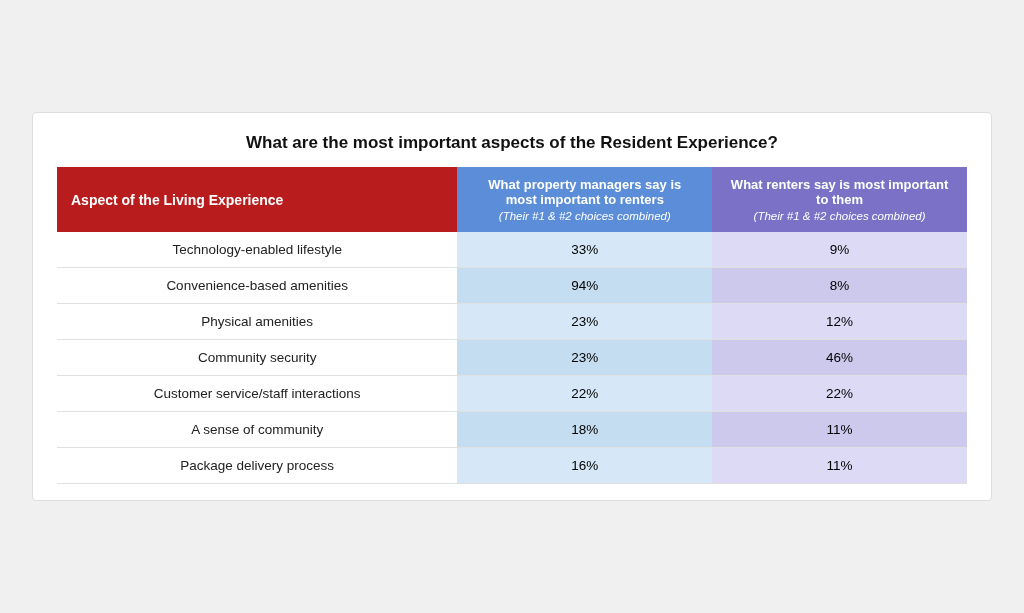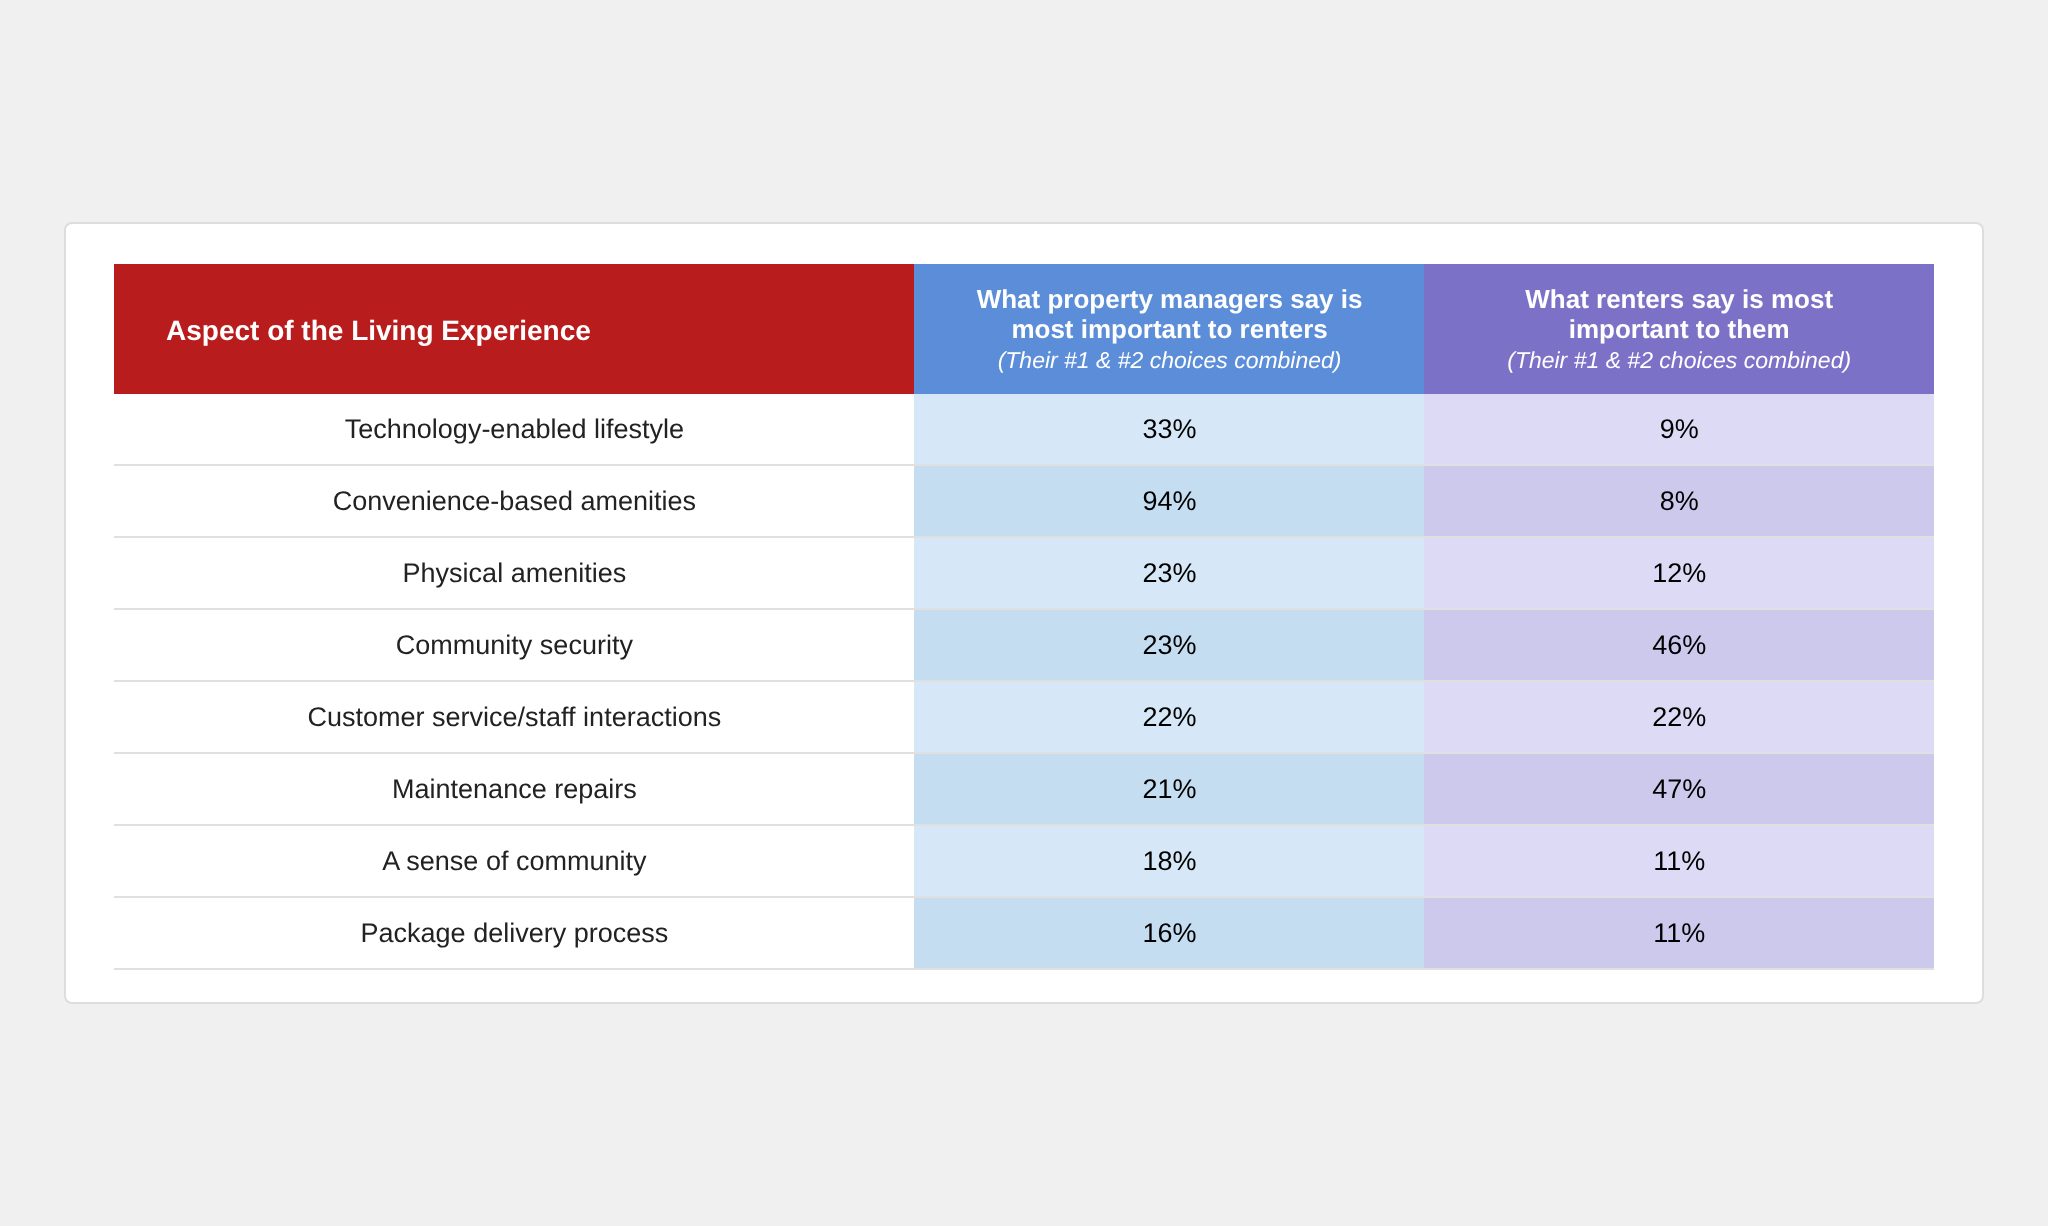--- a/index.html
+++ b/index.html
@@ -24,21 +24,21 @@
       font-size: 17px;
       font-weight: bold;
       color: #111;
       margin-bottom: 14px;
     }
     table {
       width: 100%;
       border-collapse: collapse;
     }
     thead tr th {
-      padding: 10px 26px;
+      padding: 10px 14px;
       font-size: 13px;
       color: #fff;
       text-align: center;
       vertical-align: middle;
     }
     thead tr th:first-child {
       background: #b91c1c;
       text-align: left;
       width: 44%;
       font-size: 14px;
@@ -87,20 +87,21 @@
       font-size: 11px;
       color: #555;
       font-style: italic;
       margin-top: 8px;
     }
   </style>
 </head>
 <body>
 
 <div class="card">
+  <div class="main-title">What are the most important aspects of the Resident Experience?</div>
   <table>
     <thead>
       <tr>
         <th>Aspect of the Living Experience</th>
         <th>
           <span>What property managers say is most important to renters</span>
           <span class="col-subtitle">(Their #1 &amp; #2 choices combined)</span>
         </th>
         <th>
           <span>What renters say is most important to them</span>
@@ -128,25 +129,20 @@
       <td>Community security</td>
       <td>23%</td>
       <td>46%</td>
     </tr>
         <tr>
       <td>Customer service/staff interactions</td>
       <td>22%</td>
       <td>22%</td>
     </tr>
         <tr>
-      <td>Maintenance repairs</td>
-      <td>21%</td>
-      <td>47%</td>
-    </tr>
-        <tr>
       <td>A sense of community</td>
       <td>18%</td>
       <td>11%</td>
     </tr>
         <tr>
       <td>Package delivery process</td>
       <td>16%</td>
       <td>11%</td>
     </tr>
       </tbody>

